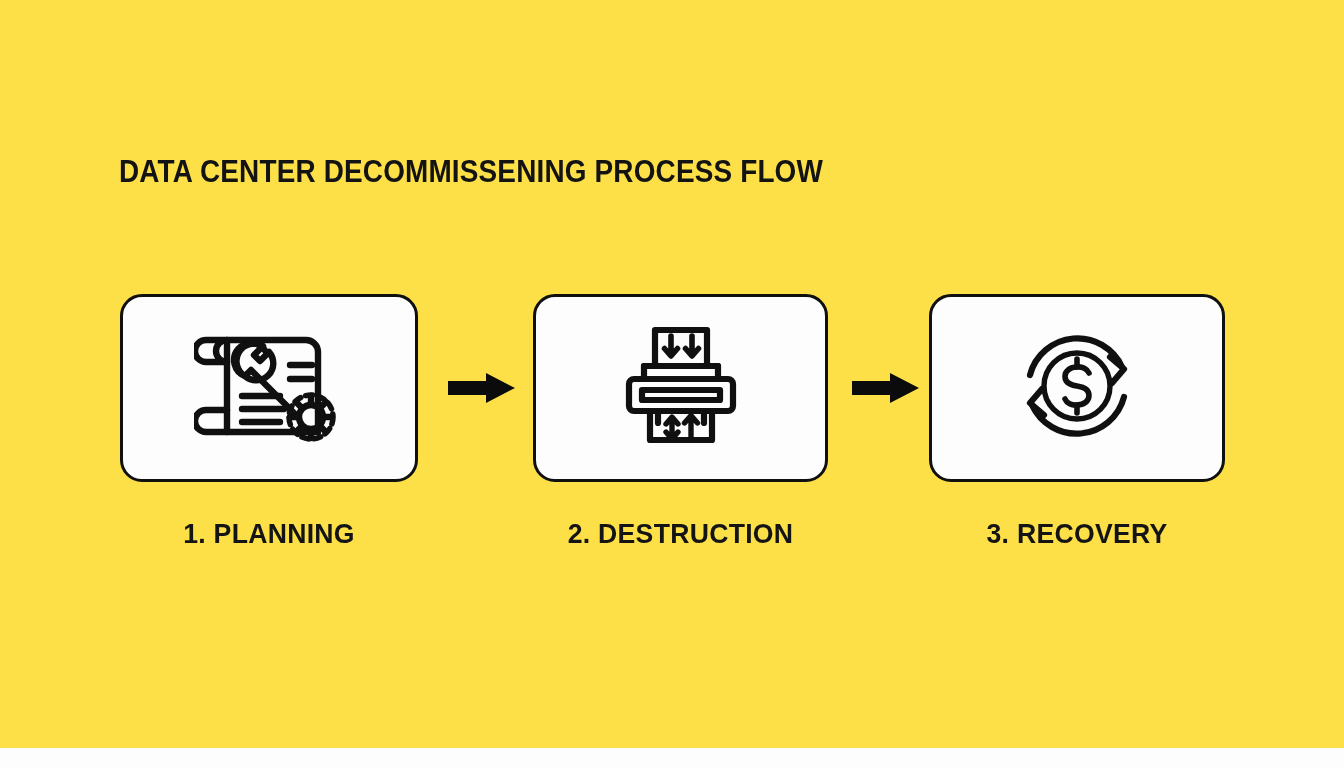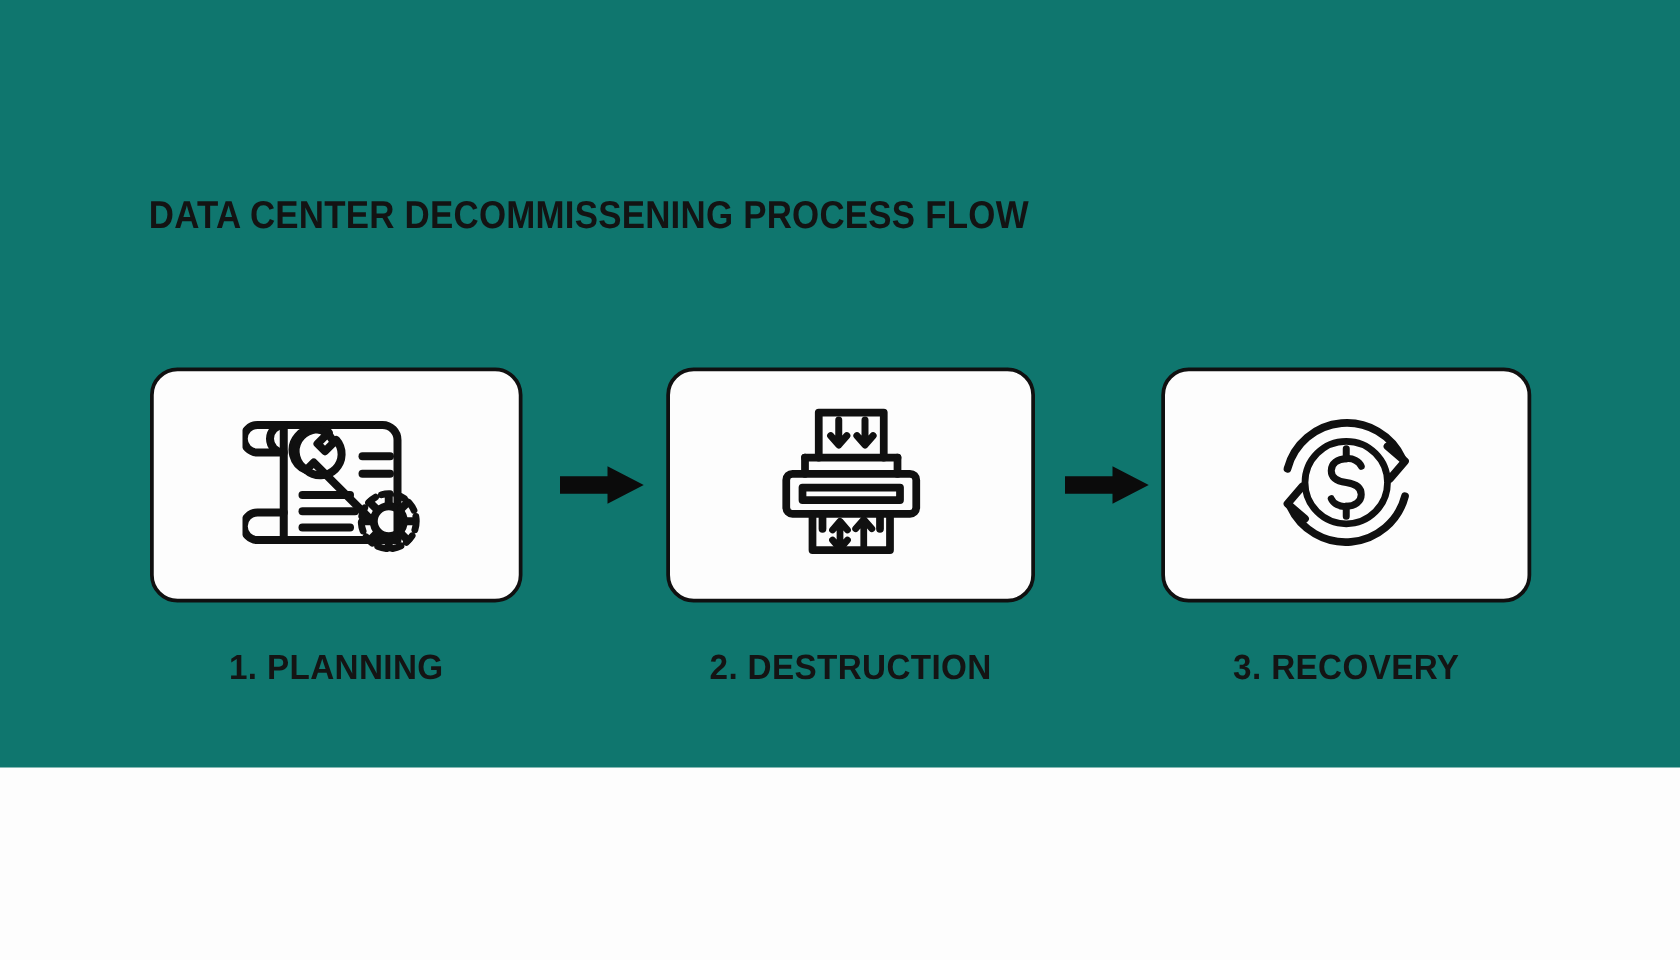--- a/index.html
+++ b/index.html
@@ -12,22 +12,22 @@
     background: #fdfdfd;
     font-family: "Liberation Sans", sans-serif;
     overflow: hidden;
     position: relative;
   }
 
   #canvas {
     position: absolute;
     left: 0; top: 0;
     width: 1344px;
-    height: 614px;
-    background: #0f766e;
+    height: 748px;
+    background: #fde047;
   }
 
   
   #diagram-title {
     position: absolute;
     left: 119px;
     top: 155px;
     font-size: 31px;
     font-weight: 700;
     letter-spacing: 0.2px;

